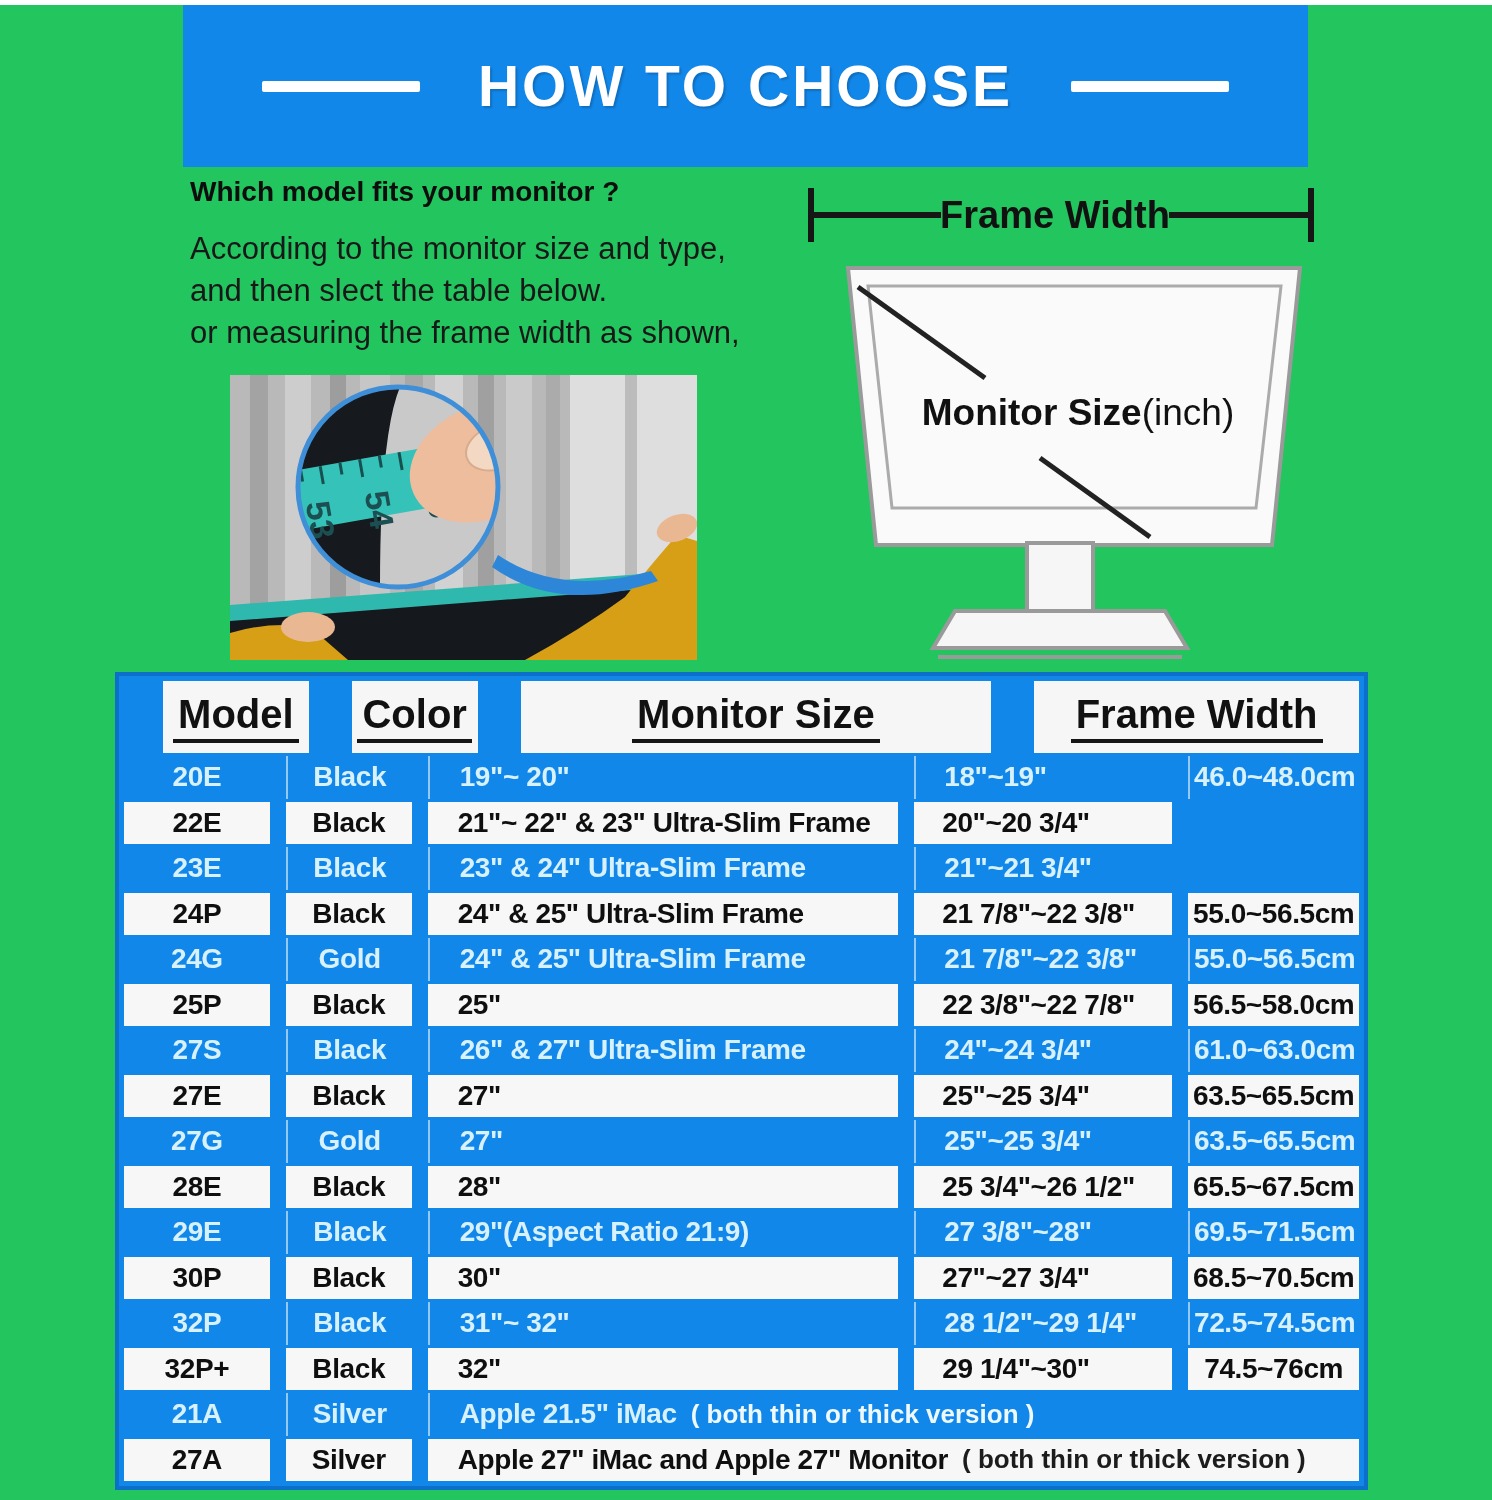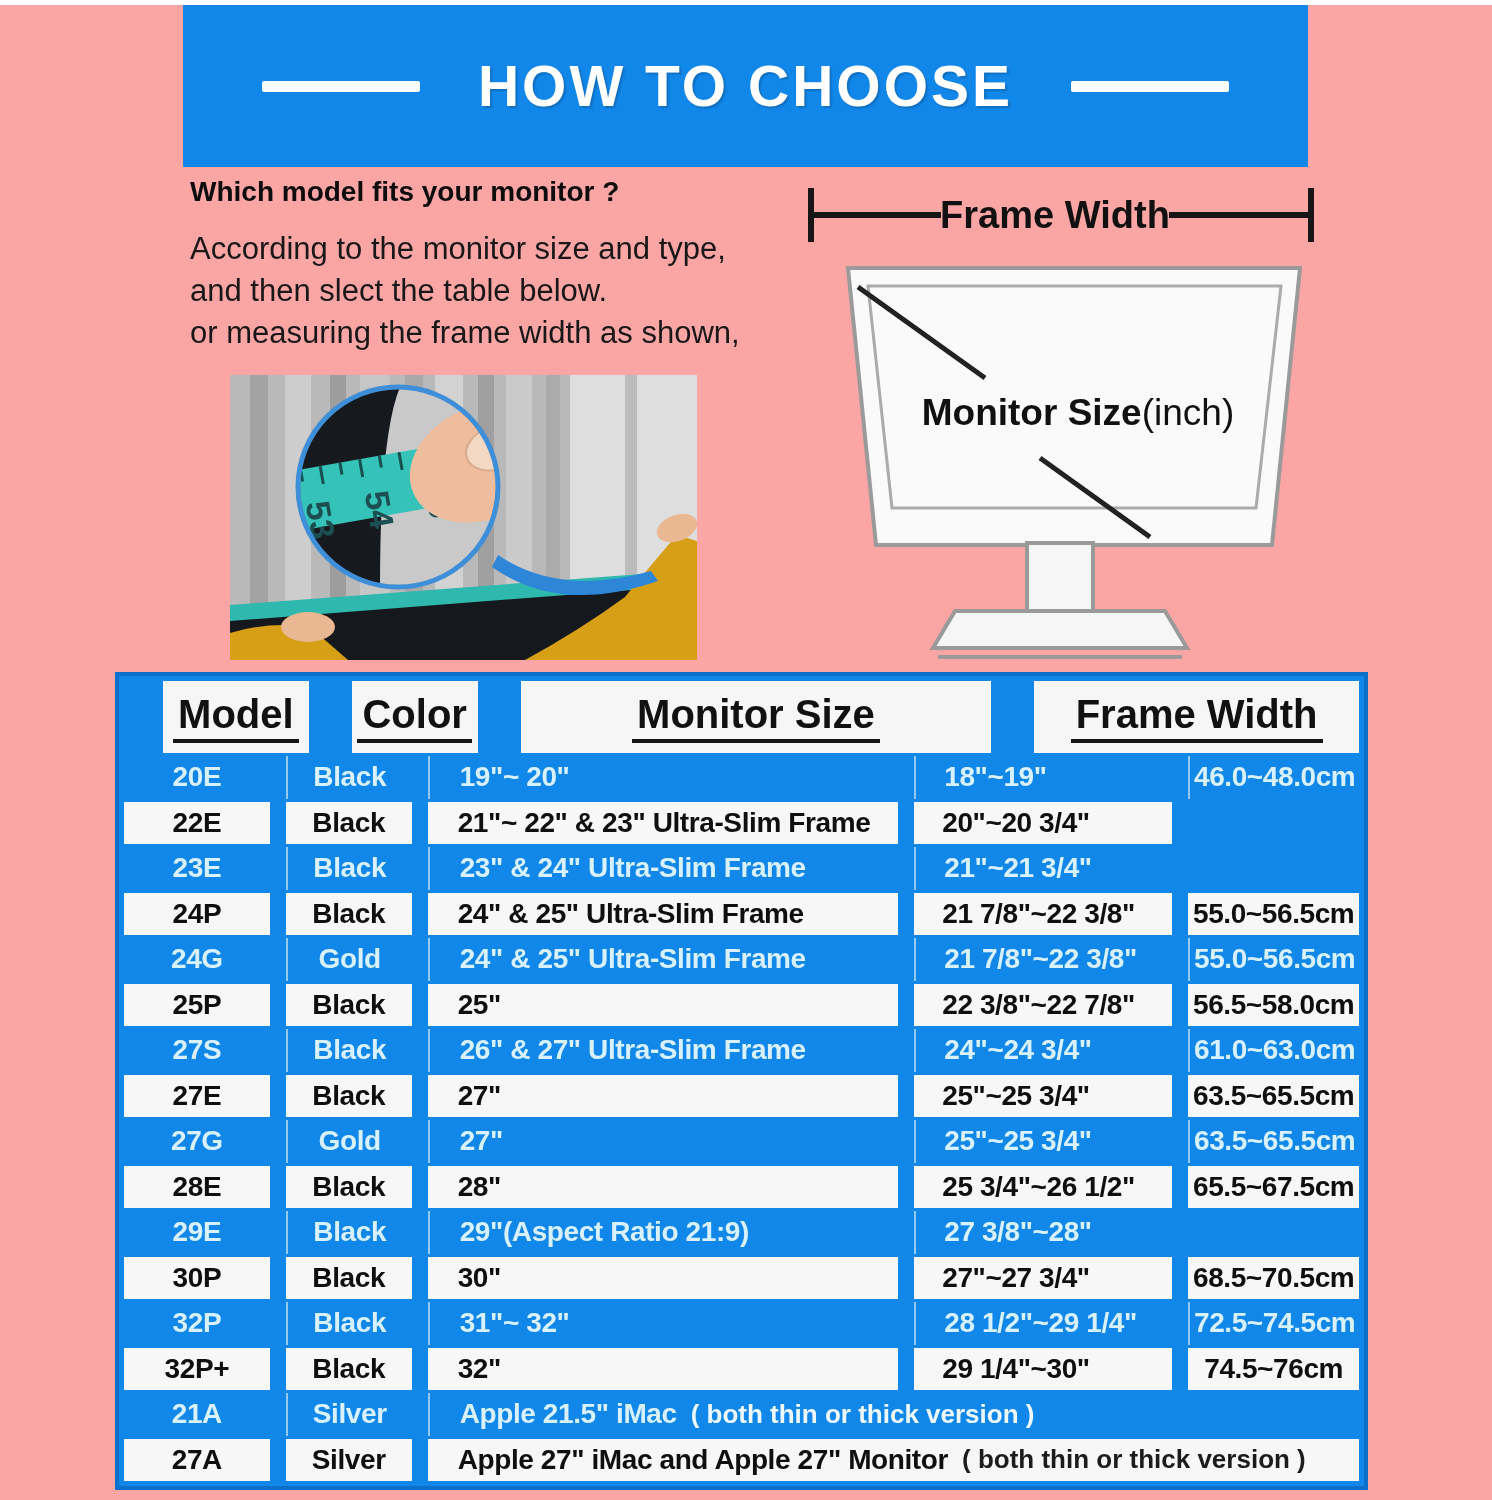--- a/index.html
+++ b/index.html
@@ -1,17 +1,17 @@
 <!DOCTYPE html>
 <html><head>
 <meta charset="utf-8">
 <style>
   html,body{margin:0;padding:0;}
   body{font-family:"Liberation Sans", sans-serif; background:#f3f3f4;}
-  .page{position:relative;width:1492px;height:1500px;background:#fca5a5;overflow:hidden;}
+  .page{position:relative;width:1492px;height:1500px;background:#22c55e;overflow:hidden;}
   .topstrip{position:absolute;left:0;top:0;width:100%;height:5px;background:#ffffff;}
 
   
   .banner{position:absolute;left:183px;top:5px;width:1125px;height:162px;background:#1287ea;
           display:flex;align-items:center;justify-content:center;gap:58px;}
   .banner .dash{width:158px;height:11px;background:#ffffff;border-radius:2px;flex:0 0 auto;}
   .banner .title{color:#ffffff;font-size:57px;font-weight:800;letter-spacing:3px;
                  text-shadow:2px 2px 2px rgba(0,0,0,0.18);white-space:nowrap;}
 
   
@@ -240,20 +240,21 @@
     <div class="cell c-color">Black</div>
     <div class="cell c-monitor">28"</div>
     <div class="cell c-inch">25 3/4"~26 1/2"</div>
     <div class="cell c-cm">65.5~67.5cm</div>
   </div>
       <div class="trow blue">
     <div class="cell c-model">29E</div>
     <div class="cell c-color">Black</div>
     <div class="cell c-monitor">29"(Aspect Ratio 21:9)</div>
     <div class="cell c-inch">27 3/8"~28"</div>
+    <div class="cell c-cm">69.5~71.5cm</div>
   </div>
       <div class="trow white">
     <div class="cell c-model">30P</div>
     <div class="cell c-color">Black</div>
     <div class="cell c-monitor">30"</div>
     <div class="cell c-inch">27"~27 3/4"</div>
     <div class="cell c-cm">68.5~70.5cm</div>
   </div>
       <div class="trow blue">
     <div class="cell c-model">32P</div>

